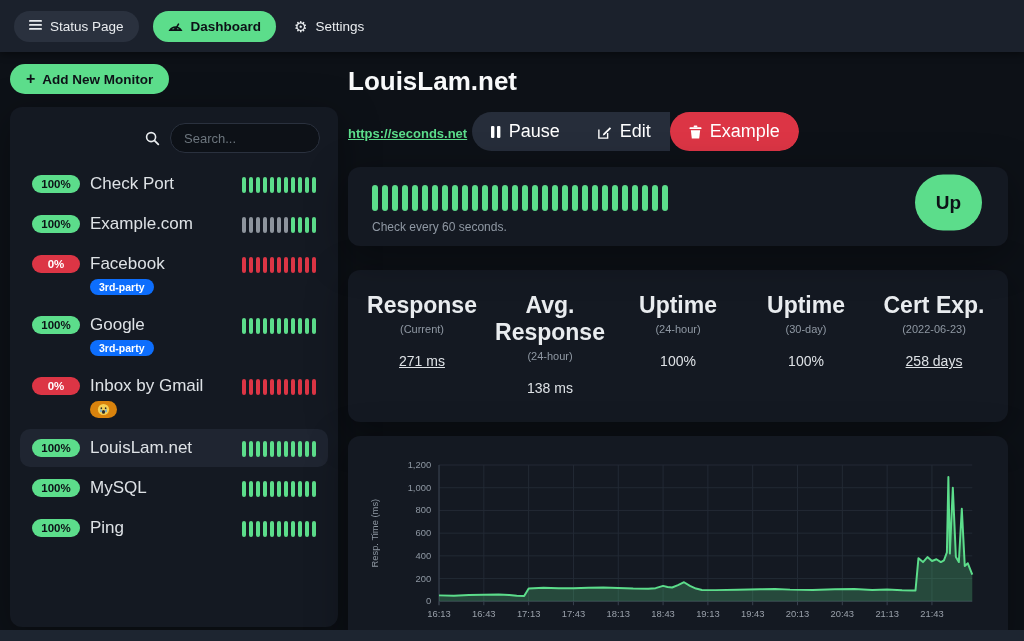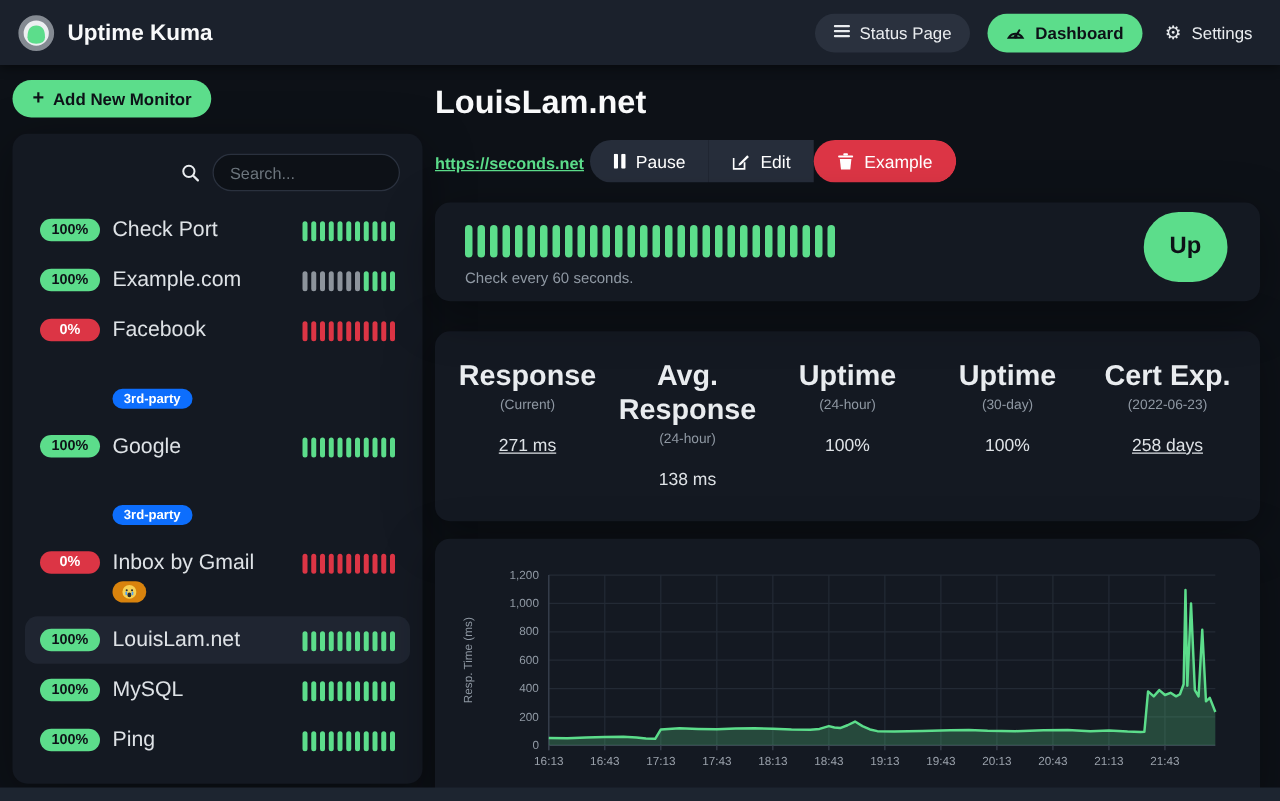--- a/index.html
+++ b/index.html
@@ -64,38 +64,38 @@
   .m-name { font-size:17px; color:#dee2e6; }
   .pill {
     border-radius:50rem; font-size:11.5px; font-weight:700;
     padding:3px 0; width:48px; text-align:center;
   }
   .pill.up { background:#5cdd8b; color:#0d1117; }
   .pill.down { background:#dc3545; color:#fff; }
   .m-badges { margin:5px 0 0 58px; display:flex; gap:4px; }
   .tag-badge {
     background:#0d6efd; color:#fff; font-size:10.5px; font-weight:700;
-    padding:2px 9px; border-radius:50rem;margin-top:32px;
+    padding:2px 9px; border-radius:50rem;
   }
   .emoji-badge {
     background:#d9830d; padding:2px 7px; border-radius:50rem;
     display:inline-flex; align-items:center;
   }
   .mini-beats { display:flex; align-items:center; gap:3px; padding-top:3px; }
   .mini-beats span { width:4px; height:16px; border-radius:2px; }
   .beat-up { background:#5cdd8b; }
   .beat-down { background:#dc3545; }
   .beat-pending { background:#8d949c; }
   
   .page-title { font-size:26px; font-weight:600; color:#f8f9fa; }
   .monitor-url { display:inline-block; margin-top:7px; font-size:13px; font-weight:700; color:#5cdd8b; text-decoration:underline; }
   .btn-group { display:inline-flex; margin-top:15px; border-radius:50rem; overflow:hidden; }
   .action-btn {
     display:flex; align-items:center; gap:8px;
-    border:none; padding:9px 19px; font-size:14px; color:#fff;
+    border:none; padding:9px 19px; font-size:18px; color:#fff;
     background:#262d3a; cursor:pointer;
   }
   .action-btn.danger { background:#dc3545; border-radius:50rem; }
   .shadow-box {
     background:#141922; border-radius:12px;
     box-shadow:0 10px 40px rgba(0,0,0,.35);
   }
   .hb-panel { margin-top:16px; padding:18px 24px 12px; position:relative; }
   .hb-bar { display:flex; gap:4px; }
   .hb-bar span { width:6px; height:26px; border-radius:4px; background:#5cdd8b; }
@@ -116,27 +116,20 @@
   
   .scroll-strip {
     position:absolute; left:0; bottom:0; width:100%; height:11px;
     background:#1d2530;
   }
 </style>
 </head>
 <body>
 
 <div class="navbar">
-  <div class="brand">
-    <svg class="icon-svg" width="30" height="30" viewBox="0 0 64 64">
-      <circle cx="32" cy="33" r="26" fill="#eceff1" stroke="#848a92" stroke-width="9"></circle>
-      <path d="M17 40 Q17 20 32 20 Q47 20 47 40 Q47 51 32 51 Q17 51 17 40 Z" fill="#5cdd8b"></path>
-    </svg>
-    <span class="brand-title">Uptime Kuma</span>
-  </div>
   <div class="nav-right">
     <button class="nav-pill dark">
       <svg class="icon-svg" width="13" height="12" viewBox="0 0 13 12">
         <rect x="0" y="1" width="13" height="1.8" rx="0.9" fill="#e9ecef"></rect>
         <rect x="0" y="5" width="13" height="1.8" rx="0.9" fill="#e9ecef"></rect>
         <rect x="0" y="9" width="13" height="1.8" rx="0.9" fill="#e9ecef"></rect>
       </svg>
       <span>Status Page</span>
     </button>
     <button class="nav-pill green">

